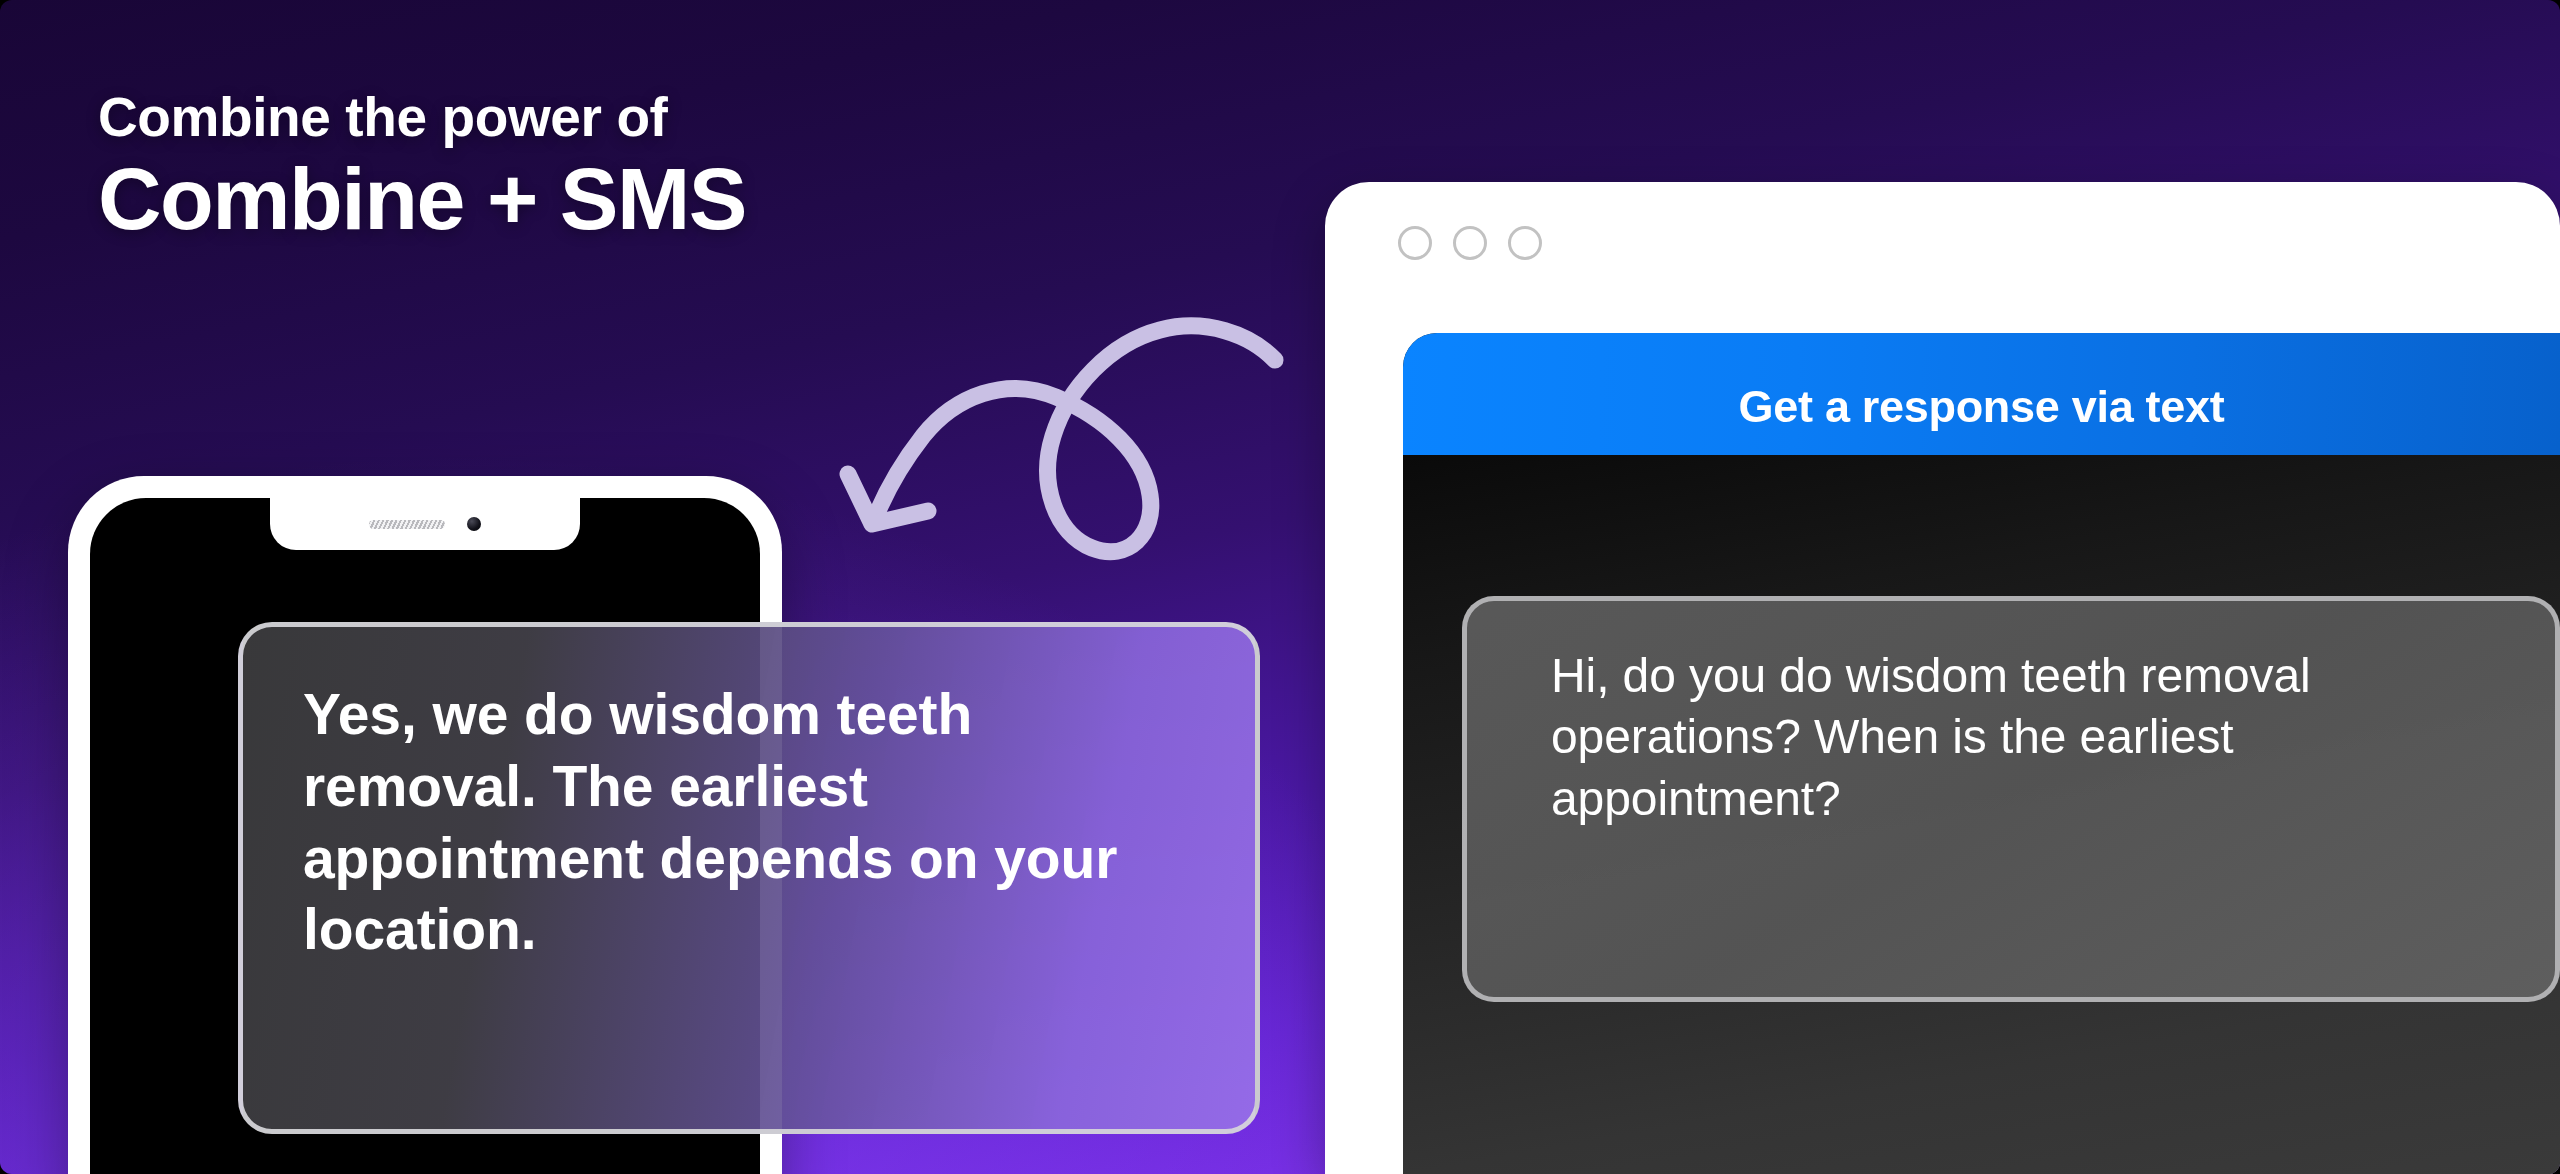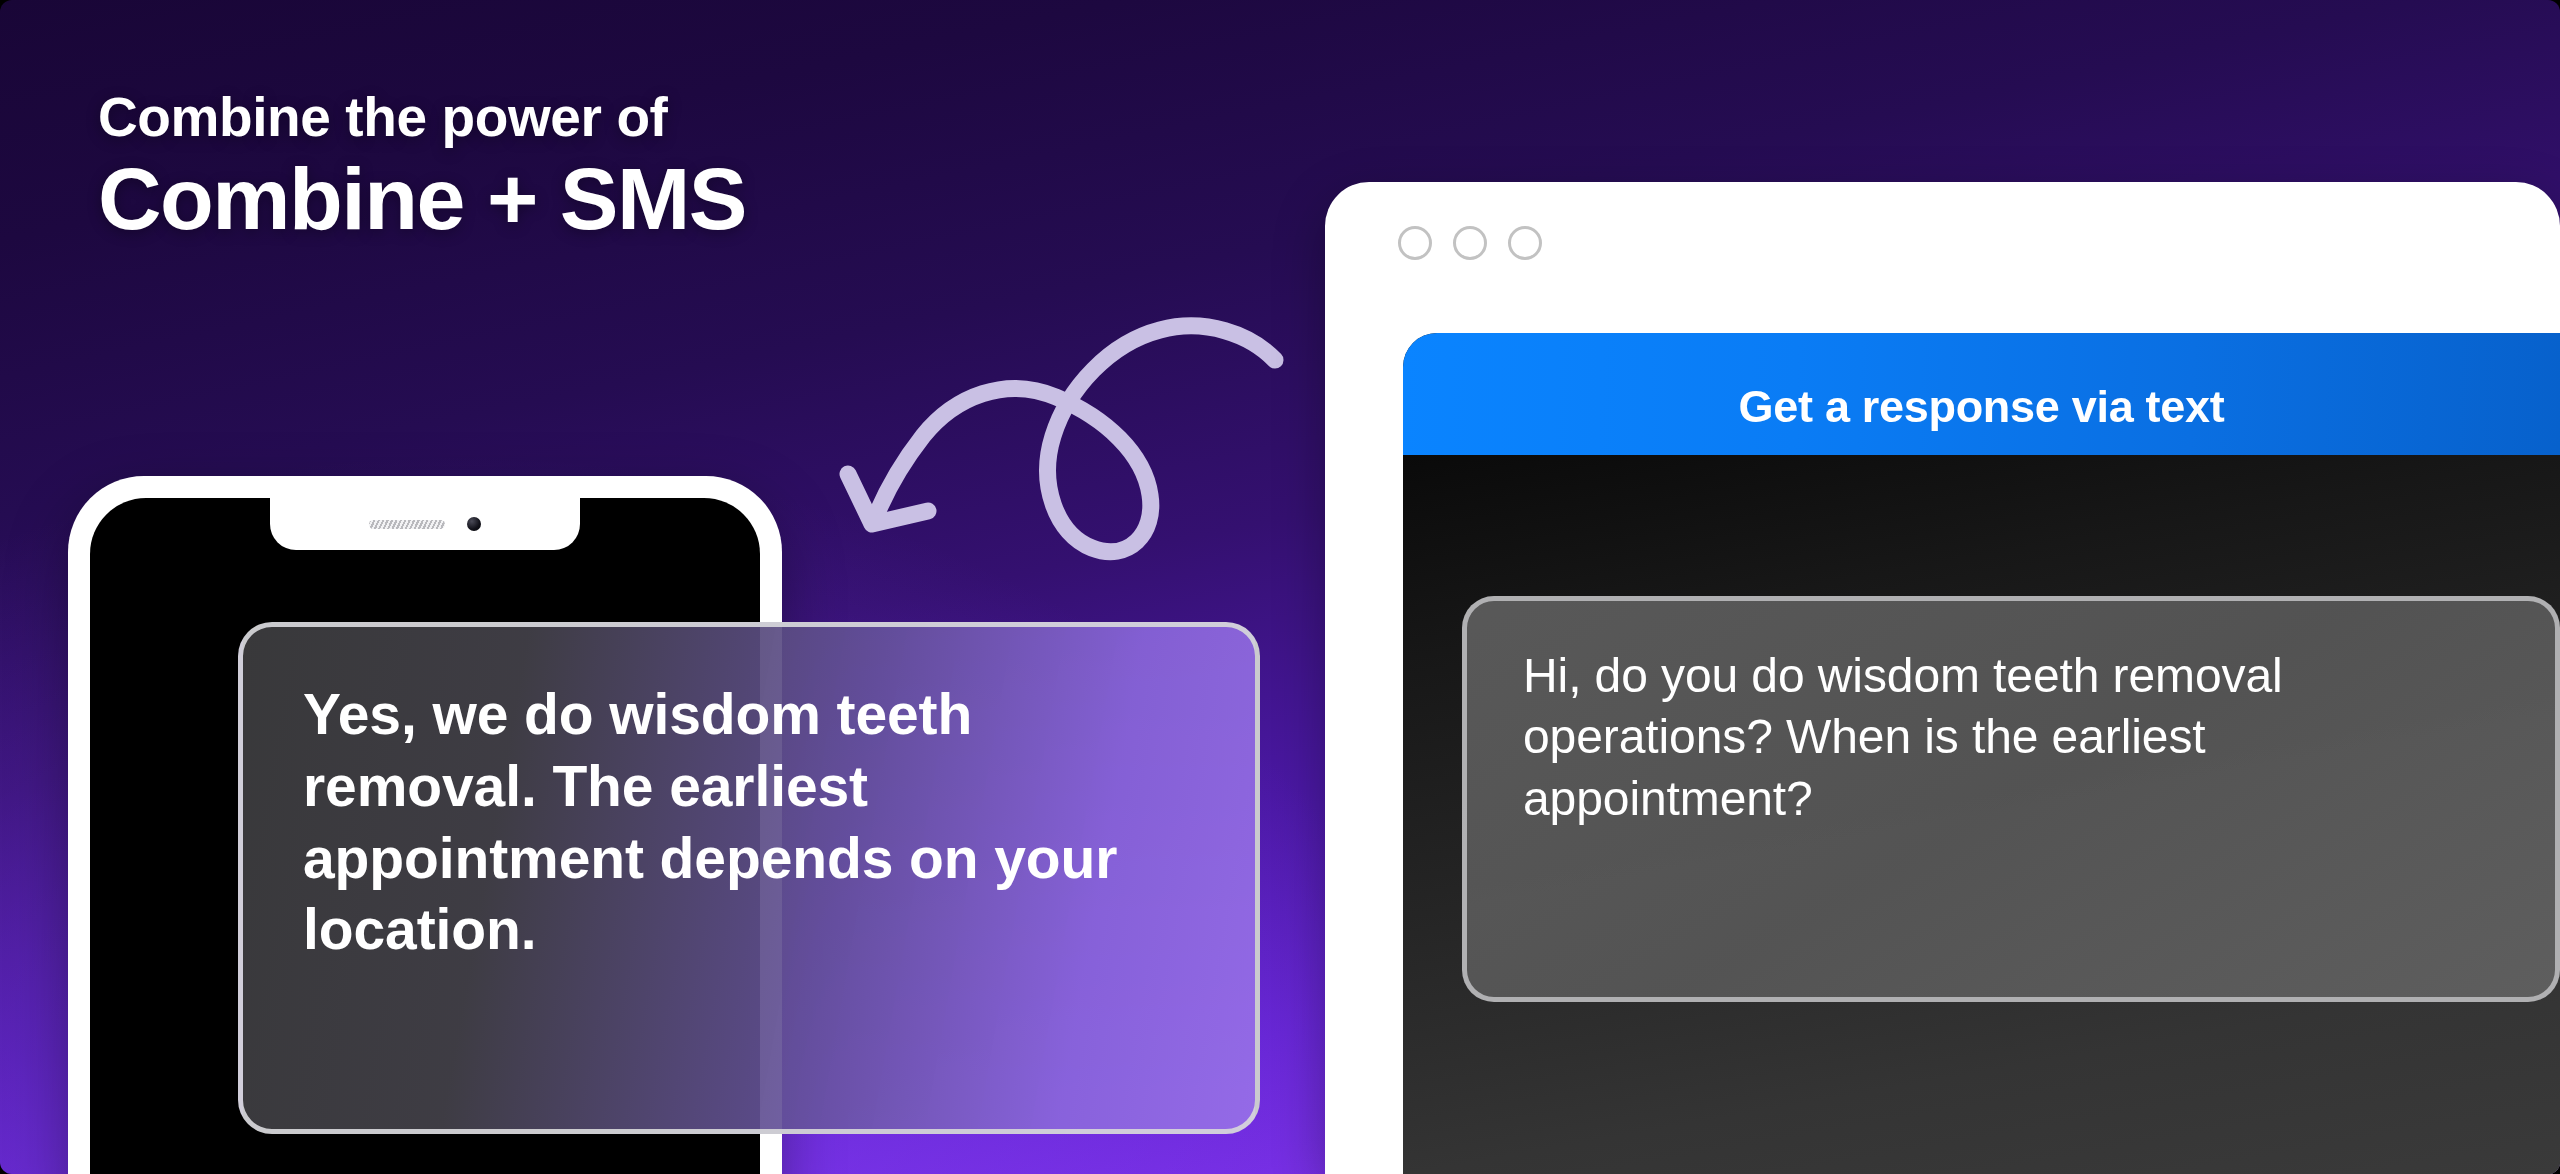--- a/index.html
+++ b/index.html
@@ -219,21 +219,21 @@
   .bubble-right {
     position: absolute;
     left: 1462px;
     top: 596px;
     width: 1098px;
     height: 406px;
     border-radius: 32px;
     border: 5px solid rgba(186,186,188,.9);
     box-sizing: border-box;
     background: linear-gradient(150deg, rgba(92,92,92,.95) 0%, rgba(86,86,86,.95) 50%, rgba(97,97,97,.95) 100%);
-    padding: 44px 56px;
+    padding: 44px 84px;
   }
   .bubble-right .bubble-text {
     color: #ffffff;
     font-size: 48px;
     font-weight: 400;
     line-height: 1.28;
     letter-spacing: -0.1px;
   }
 </style>
 </head>

